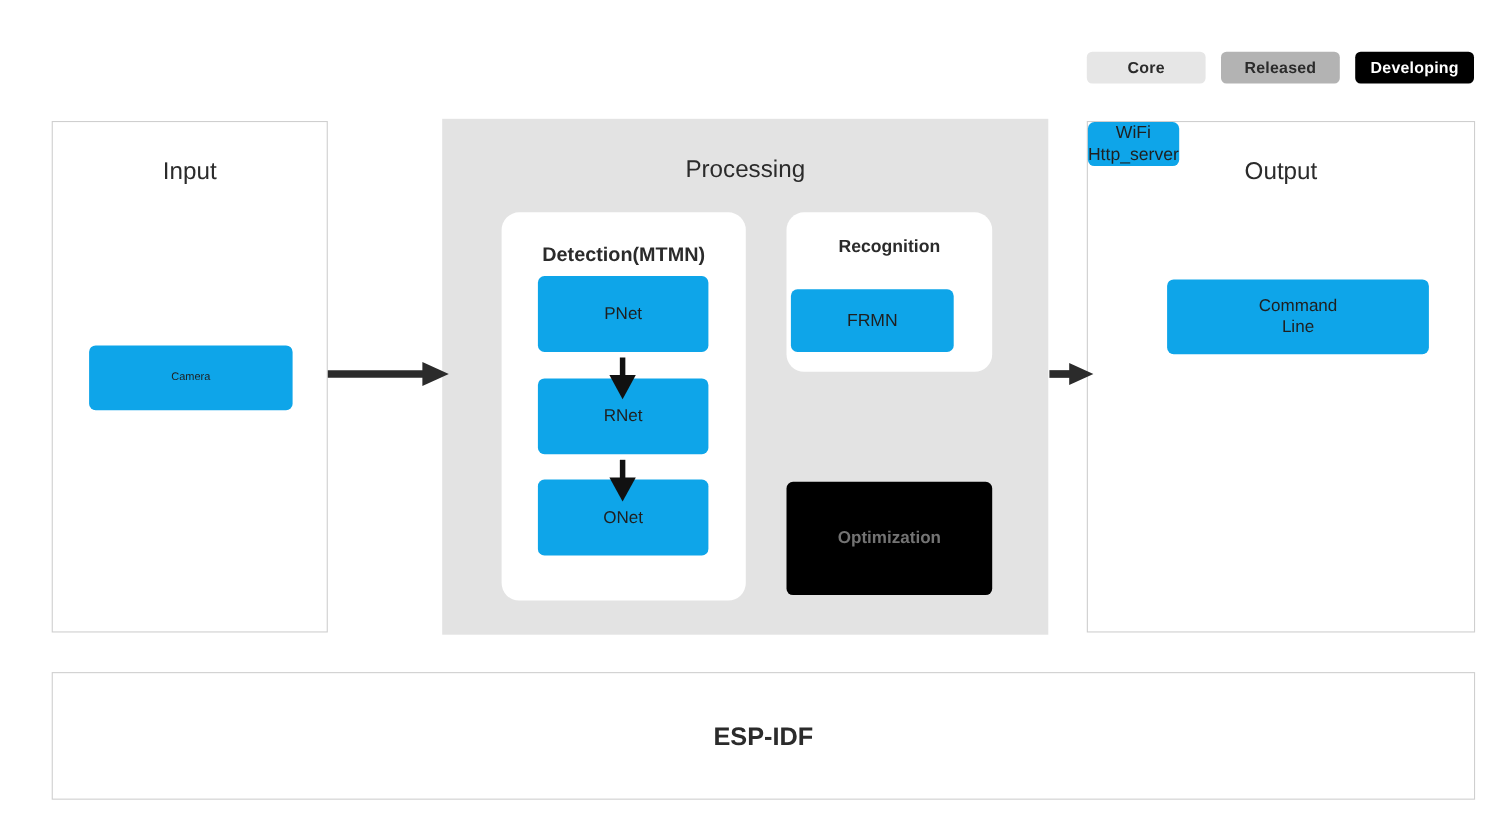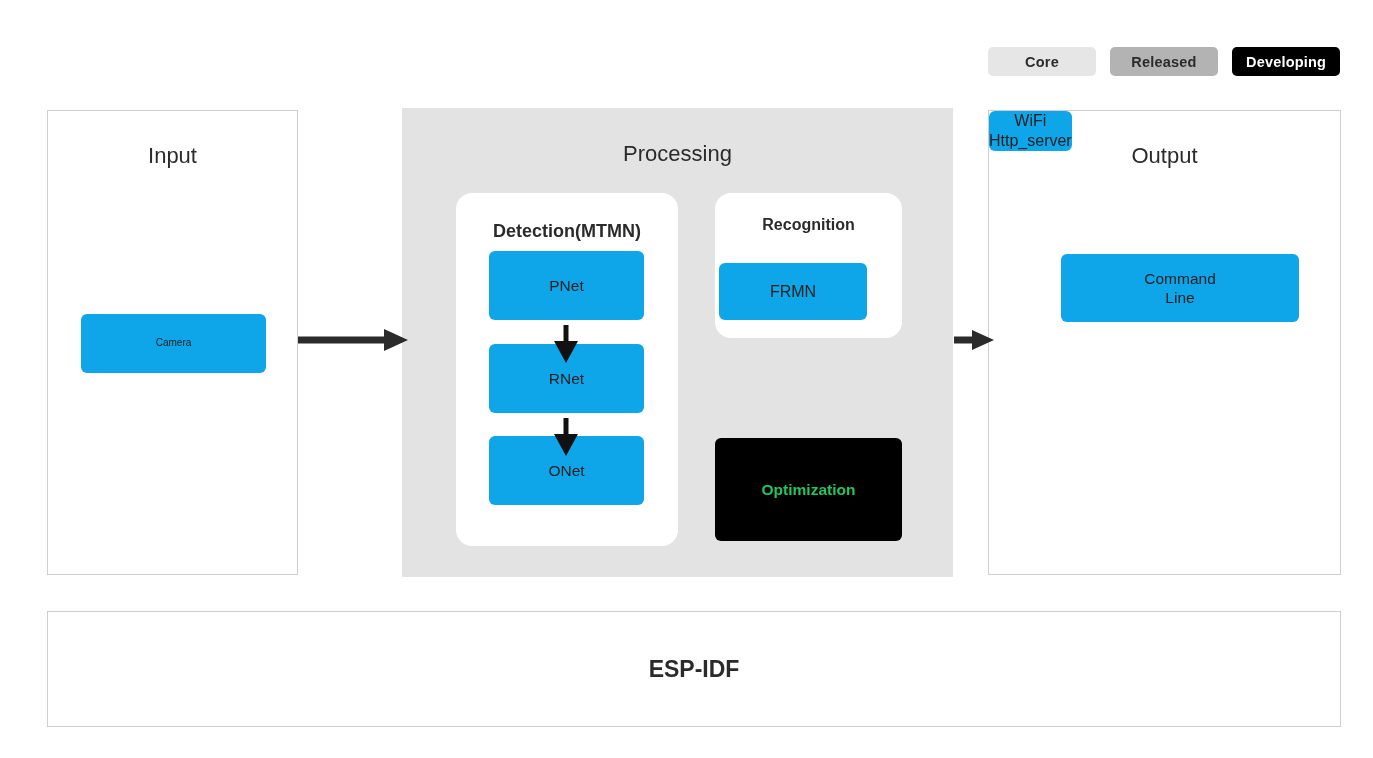--- a/index.html
+++ b/index.html
@@ -102,21 +102,21 @@
     border-radius: 6px;
     display: flex;
     align-items: center;
     justify-content: center;
     text-align: center;
     box-sizing: border-box;
     line-height: 1.25;
     white-space: pre-line;
   }
   .box-released { background: #0ea5e9; color: #1f1f1f; font-weight: normal; }
-  .box-dev      { background: #000000; color: #22c55e; font-weight: bold; }
+  .box-dev      { background: #000000; color: #737373; font-weight: bold; }
 
   
   #box-camera { left: 33px; top: 203px; width: 185px; height: 59px; font-size: 10px; }
 
   
   #box-pnet { left: 33px; top: 58px;  width: 155px; height: 69px; font-size: 15.5px; }
   #box-rnet { left: 33px; top: 151px; width: 155px; height: 69px; font-size: 15.5px; }
   #box-onet { left: 33px; top: 243px; width: 155px; height: 69px; font-size: 15.5px; }
 
   

